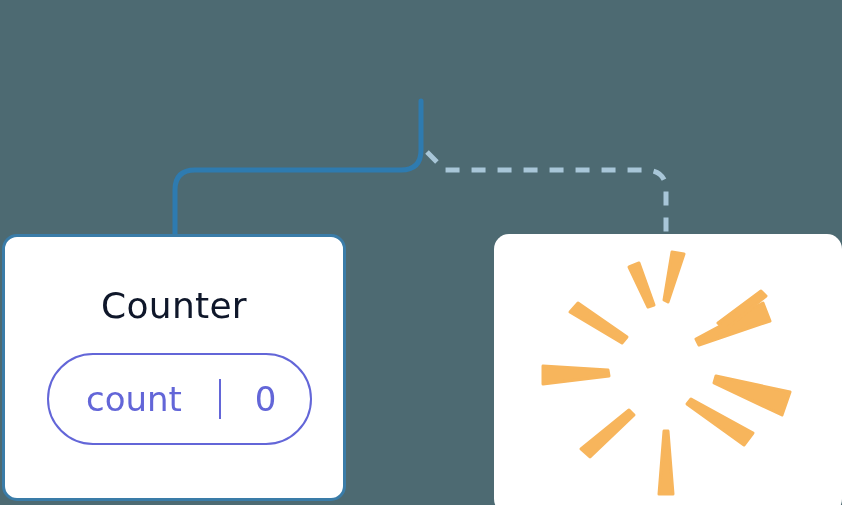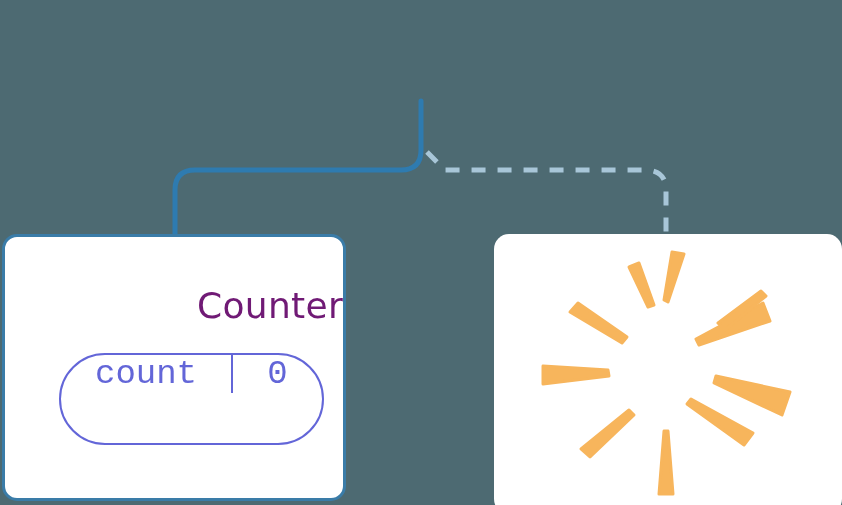--- a/index.html
+++ b/index.html
@@ -74,30 +74,29 @@
     width: 100%;
     text-align: center;
     color: #2e6f9e;
     font-size: 36px;
     letter-spacing: 0.3px;
   }
 
   
   .state-pill {
     position: absolute;
-    left: 54px;
+    left: 42px;
     top: 116px;
     width: 265px;
     height: 92px;
     border: 2.5px solid #6366d8;
     border-radius: 46px;
     box-sizing: border-box;
     display: flex;
-    align-items: flex-start;
-    font-family: Liberation Mono, monospace;
+    align-items: center;
   }
   .pill-key {
     flex: 0 0 172px;
     display: flex;
     align-items: center;
     justify-content: center;
     color: #6366d8;
     font-size: 34px;
     border-right: 2.5px solid #6366d8;
     box-sizing: border-box;
@@ -134,21 +133,21 @@
 
   <svg id="edges" viewBox="0 0 842 505" xmlns="http://www.w3.org/2000/svg">
 
     <path d="M 421 101 L 421 150 Q 421 170 401 170 L 195 170 Q 175 170 175 190 L 175 236" fill="none" stroke="#2e7bb0" stroke-width="5" stroke-linecap="round"></path>
 
     <path d="M 427 152 L 445 170 L 645 170 Q 666 170 666 190 L 666 236" fill="none" stroke="#a8c6d8" stroke-width="5" stroke-linecap="butt" stroke-dasharray="14 12"></path>
   </svg>
 
 
   <div class="node bordered" id="node-counter" style="border-color: rgb(58, 124, 168); background: rgb(255, 255, 255);">
-    <div class="node-title" style="color: #701a75; text-align: right;">Counter</div>
+    <div class="node-title" style="color: #0f172a;">Counter</div>
 
     <div class="state-pill" style="border-color: rgb(99, 102, 216);">
       <div class="pill-key" style="border-right-color: rgb(99, 102, 216); color: rgb(99, 102, 216);">count</div>
       <div class="pill-val" style="color: rgb(99, 102, 216);">0</div>
     </div>
   </div>
 
   <div class="node" id="node-sparkle" style="background: rgb(255, 255, 255);">
     <svg id="sparkle-svg" viewBox="494 234 348 280" xmlns="http://www.w3.org/2000/svg">
       <g id="ray-group" fill="#f7b55c">

